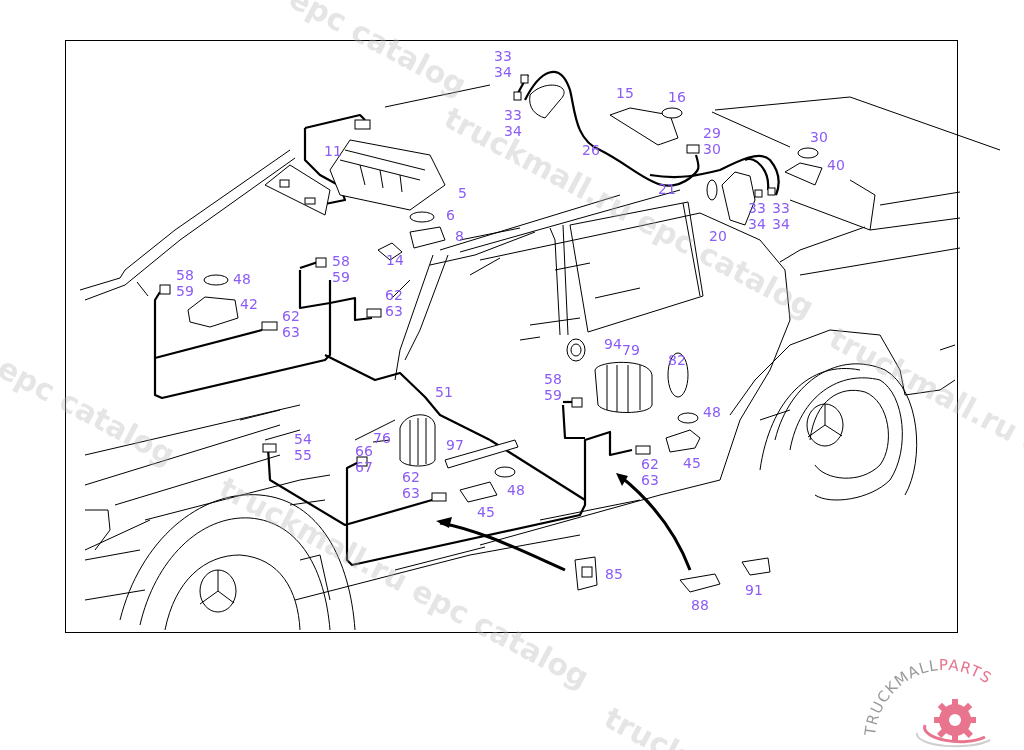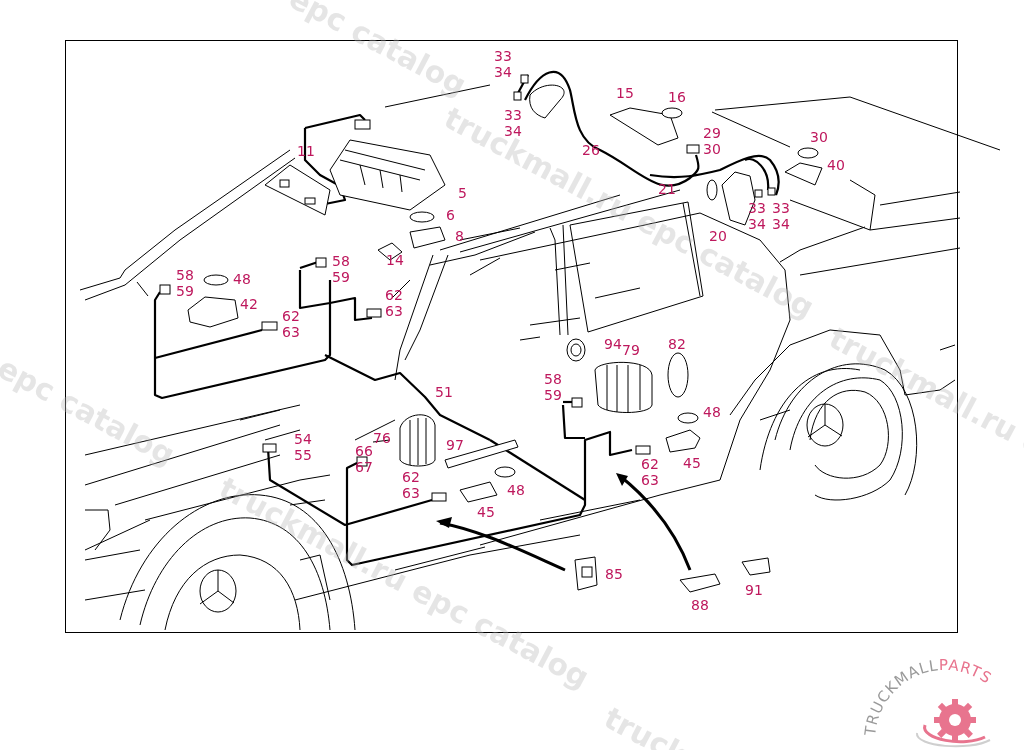--- a/index.html
+++ b/index.html
@@ -2,21 +2,21 @@
 <html><head>
 <meta charset="utf-8">
 <style>
   html, body { margin:0; padding:0; background:#ffffff; }
   body { width:1024px; height:750px; position:relative; overflow:hidden; font-family:"DejaVu Sans", sans-serif; }
   #diagram-frame { position:absolute; left:65px; top:40px; width:893px; height:593px; border:1.5px solid #000; box-sizing:border-box; background:#fff; }
   svg#drawing { position:absolute; left:0; top:0; width:1024px; height:750px; }
   .thin { fill:none; stroke:#000; stroke-width:1; }
   .thick { fill:none; stroke:#000; stroke-width:2.2; stroke-linejoin:round; }
   .part { fill:#fff; stroke:#000; stroke-width:1; }
-  .lbl { position:absolute; font-family:"DejaVu Sans", sans-serif; font-size:14px; line-height:16px; color:#be185d; white-space:pre; text-align:left; }
+  .lbl { position:absolute; font-family:"DejaVu Sans", sans-serif; font-size:14px; line-height:16px; color:#8b5cf6; white-space:pre; text-align:left; }
   .wm { position:absolute; font-family:"DejaVu Sans", sans-serif; font-size:30px; font-weight:bold; color:rgba(180,180,180,0.35); white-space:nowrap; transform-origin:left top; pointer-events:none; }
   #logo { position:absolute; left:855px; top:655px; width:170px; height:95px; }
 </style>
 </head>
 <body>
 
 <div id="diagram-frame"></div>
 
 <svg id="drawing" viewBox="0 0 1024 750">
 
@@ -181,21 +181,21 @@
     <path class="part" d="M742 562 L768 558 L770 572 L750 575 Z"></path>
   </g>
 </svg>
 
 <div class="lbl" style="left:494px;top:48px">33
 34</div>
 <div class="lbl" style="left:504px;top:107px">33
 34</div>
 <div class="lbl" style="left:616px;top:85px">15</div>
 <div class="lbl" style="left:668px;top:89px">16</div>
-<div class="lbl" style="left:297px;top:143px">11</div>
+<div class="lbl" style="left:324px;top:143px">11</div>
 <div class="lbl" style="left:582px;top:142px">26</div>
 <div class="lbl" style="left:703px;top:125px">29
 30</div>
 <div class="lbl" style="left:810px;top:129px">30</div>
 <div class="lbl" style="left:827px;top:157px">40</div>
 <div class="lbl" style="left:458px;top:185px">5</div>
 <div class="lbl" style="left:446px;top:207px">6</div>
 <div class="lbl" style="left:455px;top:228px">8</div>
 <div class="lbl" style="left:658px;top:181px">21</div>
 <div class="lbl" style="left:748px;top:200px">33
@@ -209,21 +209,21 @@
 <div class="lbl" style="left:332px;top:253px">58
 59</div>
 <div class="lbl" style="left:233px;top:271px">48</div>
 <div class="lbl" style="left:240px;top:296px">42</div>
 <div class="lbl" style="left:282px;top:308px">62
 63</div>
 <div class="lbl" style="left:385px;top:287px">62
 63</div>
 <div class="lbl" style="left:604px;top:336px">94</div>
 <div class="lbl" style="left:622px;top:342px">79</div>
-<div class="lbl" style="left:668px;top:336px">82</div>
+<div class="lbl" style="left:668px;top:352px">82</div>
 <div class="lbl" style="left:435px;top:384px">51</div>
 <div class="lbl" style="left:544px;top:371px">58
 59</div>
 <div class="lbl" style="left:703px;top:404px">48</div>
 <div class="lbl" style="left:373px;top:430px">76</div>
 <div class="lbl" style="left:294px;top:431px">54
 55</div>
 <div class="lbl" style="left:446px;top:437px">97</div>
 <div class="lbl" style="left:355px;top:443px">66
 67</div>

